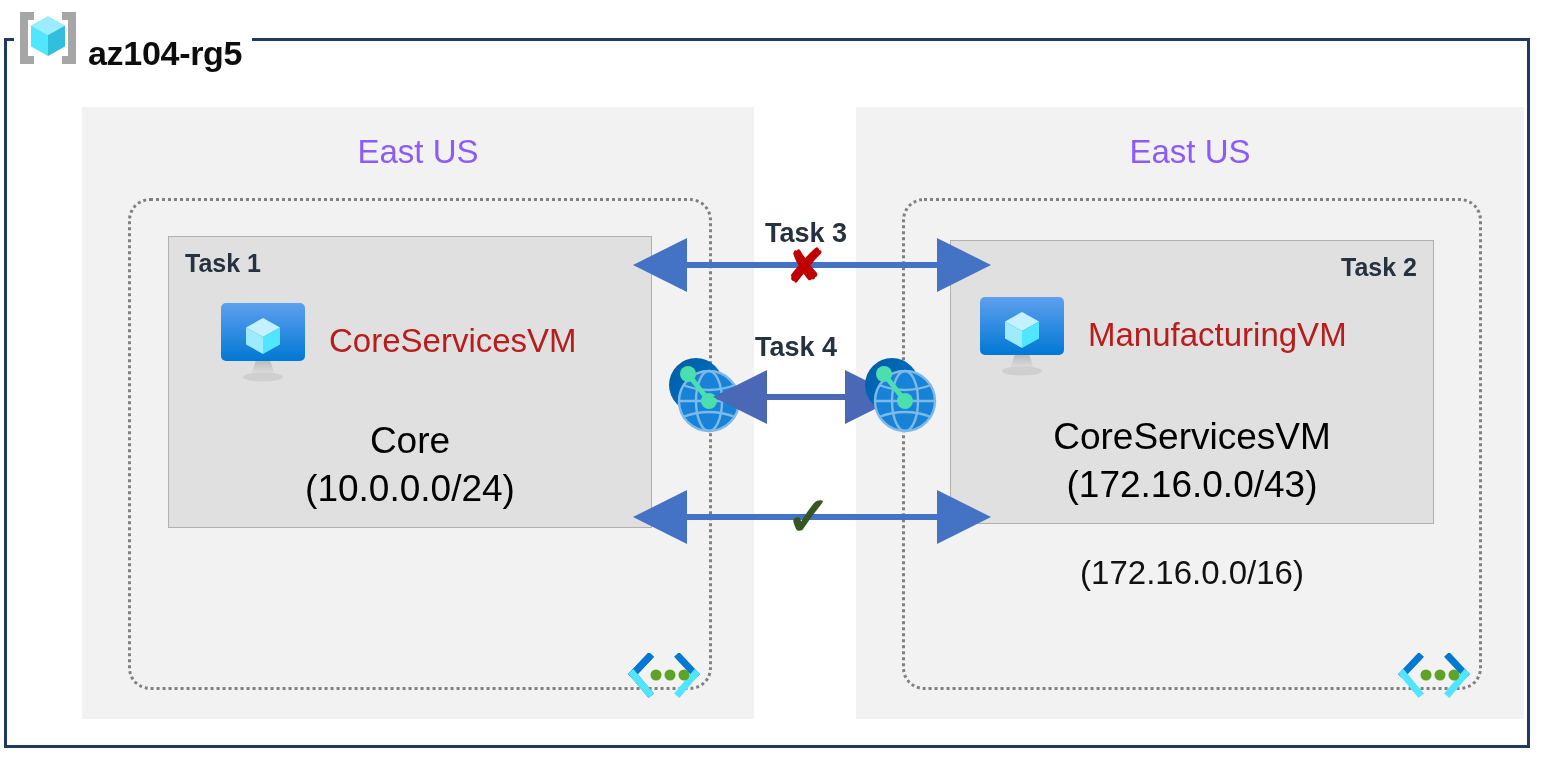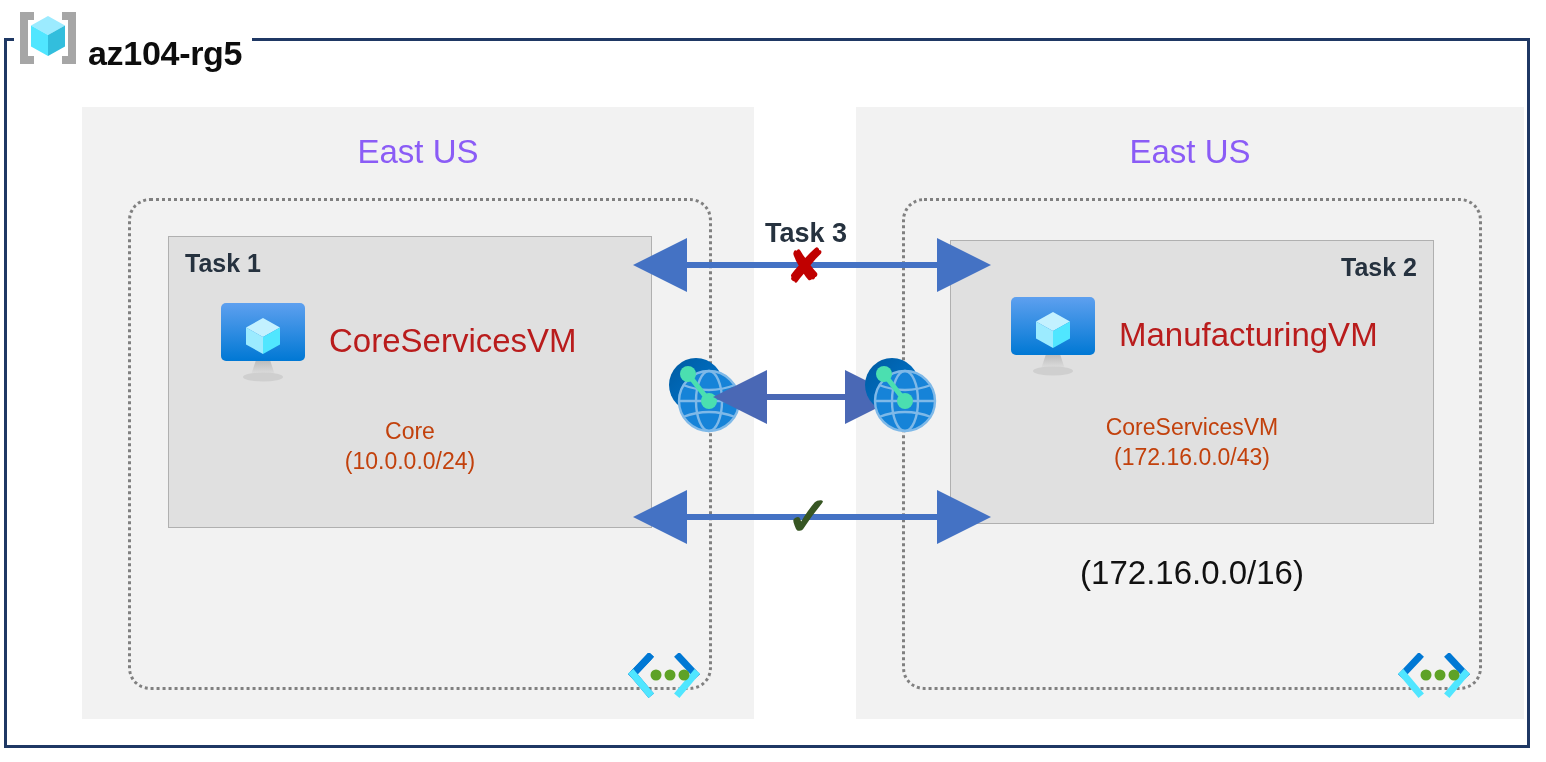--- a/index.html
+++ b/index.html
@@ -37,22 +37,22 @@
               color:#111111;line-height:1.32;}
 
   
   .vnet-glyph{position:absolute;width:74px;height:46px;}
 
   
   .subnet{position:absolute;background:#e0e0e0;border:1px solid #b0b0b0;box-sizing:border-box;}
   .task-tag{position:absolute;font-size:25px;font-weight:bold;color:#26323f;}
   .vm-row{position:absolute;display:flex;align-items:center;gap:20px;}
   .vm-name{font-size:33px;color:#b91c1c;white-space:nowrap;}
-  .subnet-cidr{position:absolute;left:0;right:0;text-align:center;font-size:23px;
-               color:#c2410c;line-height:1.3;}
+  .subnet-cidr{position:absolute;left:0;right:0;text-align:center;font-size:37px;
+               color:#000000;line-height:1.3;}
 
   
   .vm-icon{position:relative;width:92px;height:92px;flex:none;}
 
   
   .peer-icon{position:absolute;width:84px;height:80px;}
 
   
   .arrow-svg{position:absolute;overflow:visible;}
   .task-label{position:absolute;font-size:27px;font-weight:bold;color:#26323f;
@@ -160,21 +160,21 @@
     <div class="vnet-label" style="top:350px;">
       <div>(172.16.0.0/16)</div>
     </div>
   </div>
 
   <div class="subnet" style="left:950px;top:240px;width:484px;height:284px;">
     <div class="task-tag" style="right:16px;top:12px;">
       <span>Task 2</span>
     </div>
 
-    <div class="vm-row" style="left:56px;top:48px;">
+    <div class="vm-row" style="left:25px;top:48px;">
       <div class="vm-icon">
         <svg width="92" height="92" viewBox="0 0 92 92">
           <defs>
             <linearGradient id="vmg2" x1="0" y1="0" x2="0" y2="1">
               <stop offset="0" stop-color="#5ea0ef"></stop>
                 <stop offset="1" stop-color="#0078d4"></stop>
             </linearGradient>
             <linearGradient id="vmst2" x1="0" y1="0" x2="0" y2="1">
               <stop offset="0" stop-color="#b3b3b3"></stop>
                 <stop offset="1" stop-color="#e0e0e0"></stop>
@@ -208,20 +208,23 @@
       <marker id="ahR3" markerWidth="9" markerHeight="9" refX="1.5" refY="4.5" orient="auto">
         <path d="M0,0 L0,9 L9,4.5 z" fill="#4472c4"></path>
       </marker>
     </defs>
     <line x1="14" y1="17" x2="282" y2="17" stroke="#4472c4" stroke-width="6" marker-start="url(#ahL3)" marker-end="url(#ahR3)"></line>
   </svg>
   <div class="mark mark-x" style="left:786px;top:243px;">
     <span>✘</span>
   </div>
 
+  <div class="task-label" style="left:706px;top:332px;width:180px;">
+    <span>Task 4</span>
+  </div>
 
   <div class="peer-icon" style="left:662px;top:355px;">
     <svg width="84" height="80" viewBox="0 0 84 80">
       <defs>
         <linearGradient id="pg1" x1="0" y1="0" x2="1" y2="1">
           <stop offset="0" stop-color="#005ba1"></stop>
             <stop offset="1" stop-color="#0078d4"></stop>
         </linearGradient>
       </defs>
       <circle cx="34" cy="30" r="27" fill="url(#pg1)"></circle>

